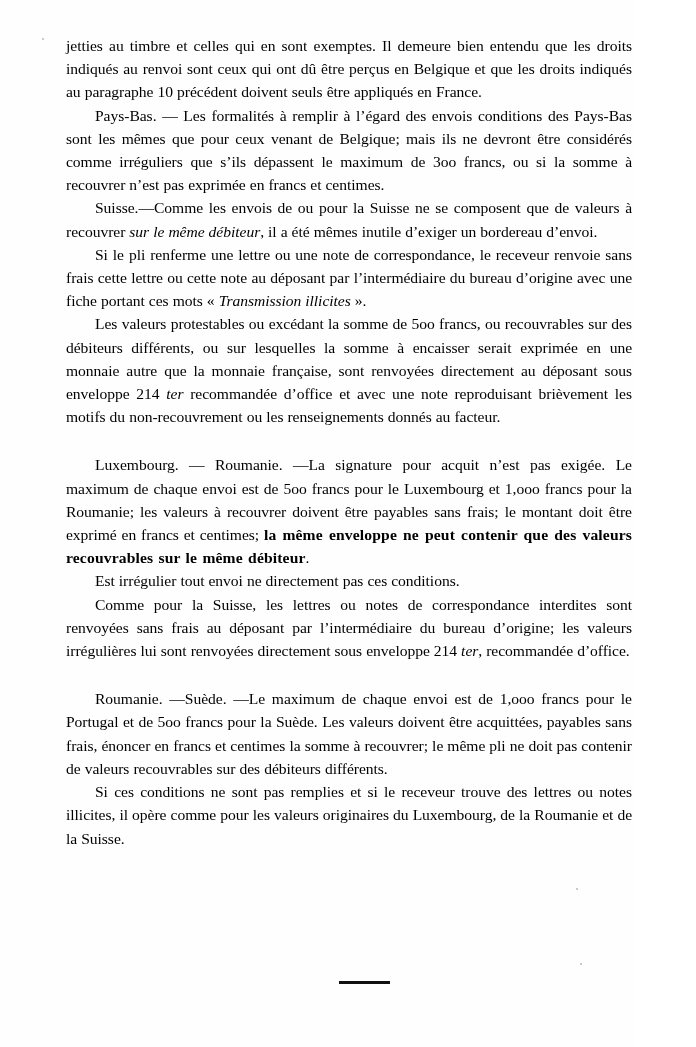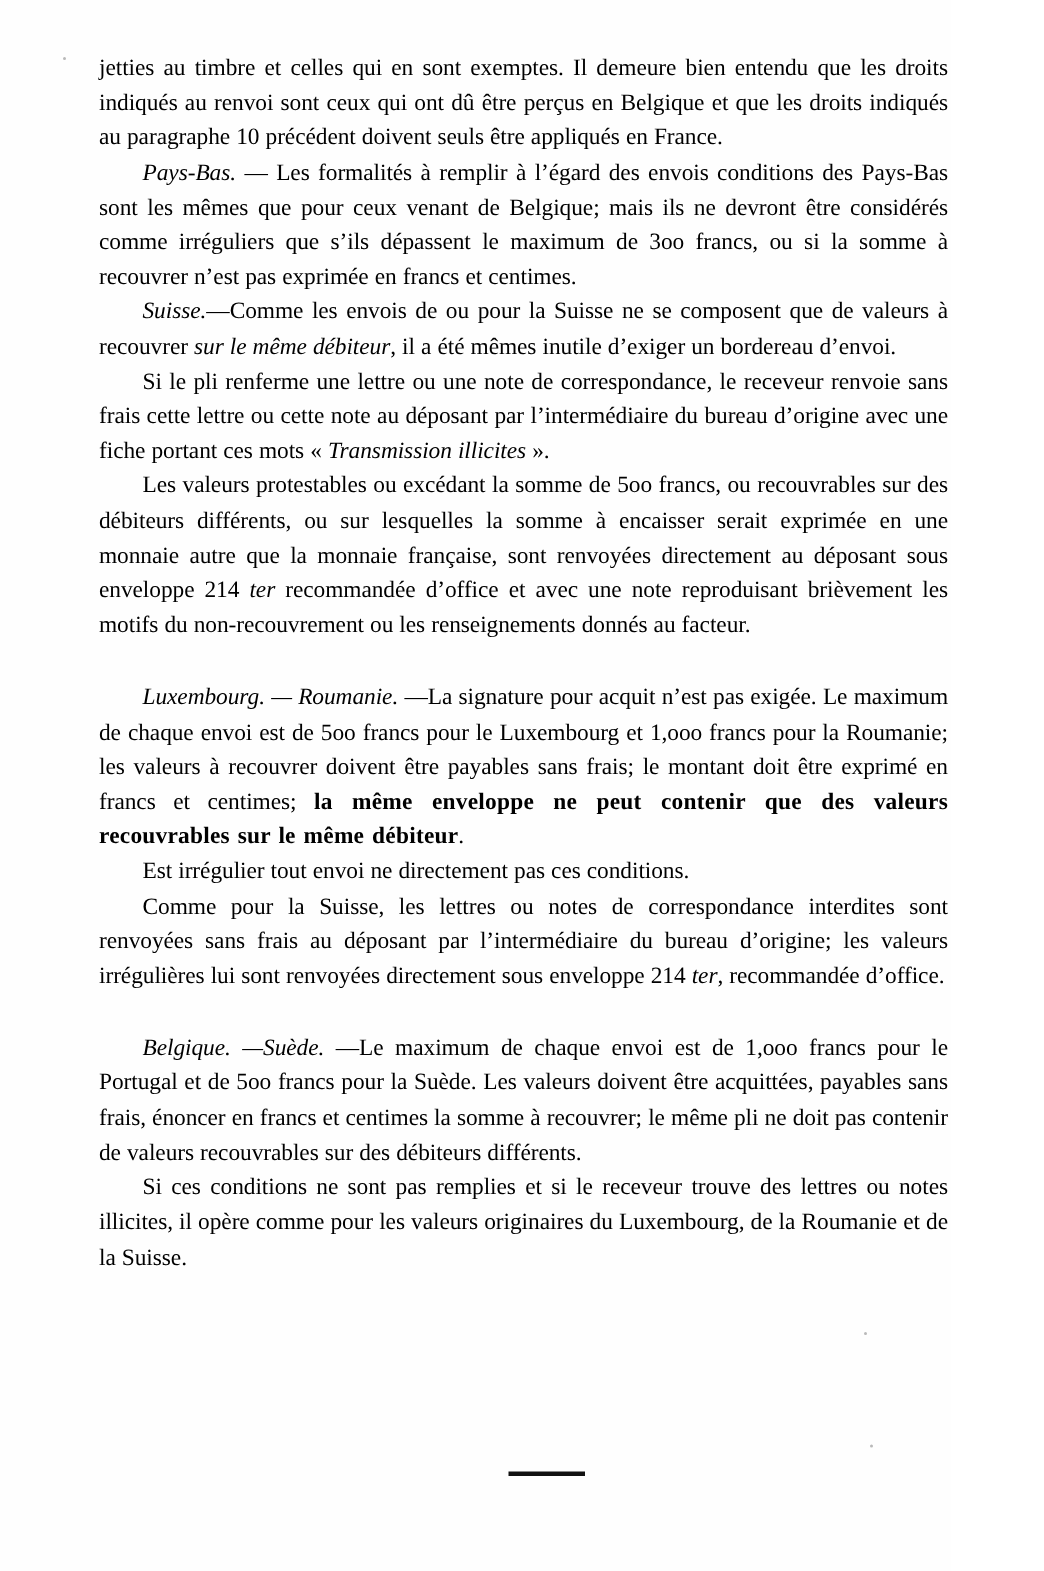--- a/index.html
+++ b/index.html
@@ -48,21 +48,20 @@
   p.para.noindent {
     text-indent: 0;
   }
 
   
   p.para.section-gap {
     margin-top: 25px;
   }
 
   .run-head {
-    font-style: italic;
     margin-top: 48px;
   }
 
   .it {
     font-style: italic;
   }
 
   .bold-run {
     font-weight: bold;
     letter-spacing: 0.15px;
@@ -96,19 +95,19 @@
 
   <div id="text-column">
       <p class="para noindent"><span>jetties au timbre et celles qui en sont exemptes. Il demeure bien entendu que les droits indiqués au renvoi sont ceux qui ont dû être perçus en Belgique et que les droits indiqués au paragraphe 10 précédent doivent seuls être appliqués en France.</span></p>
       <p class="para"><span class="run-head">Pays-Bas.</span><span> — Les formalités à remplir à l’égard des envois conditions des Pays-Bas sont les mêmes que pour ceux venant de Belgique; mais ils ne devront être considérés comme irréguliers que s’ils dépassent le maximum de 3oo francs, ou si la somme à recouvrer n’est pas exprimée en francs et centimes.</span></p>
       <p class="para"><span class="run-head">Suisse.</span><span>—Comme les envois de ou pour la Suisse ne se composent que de valeurs à recouvrer </span><span class="it">sur le même débiteur</span><span>, il a été mêmes inutile d’exiger un bordereau d’envoi.</span></p>
       <p class="para"><span>Si le pli renferme une lettre ou une note de correspondance, le receveur renvoie sans frais cette lettre ou cette note au déposant par l’intermédiaire du bureau d’origine avec une fiche portant ces mots « </span><span class="it">Transmission illicites</span><span> ».</span></p>
       <p class="para"><span>Les valeurs protestables ou excédant la somme de 5oo francs, ou recouvrables sur des débiteurs différents, ou sur lesquelles la somme à encaisser serait exprimée en une monnaie autre que la monnaie française, sont renvoyées directement au déposant sous enveloppe 214 </span><span class="it">ter</span><span> recommandée d’office et avec une note reproduisant brièvement les motifs du non-recouvrement ou les renseignements donnés au facteur.</span></p>
       <p class="para section-gap"><span class="run-head">Luxembourg. — Roumanie.</span><span> —La signature pour acquit n’est pas exigée. Le maximum de chaque envoi est de 5oo francs pour le Luxembourg et 1,ooo francs pour la Roumanie; les valeurs à recouvrer doivent être payables sans frais; le montant doit être exprimé en francs et centimes; </span><span class="bold-run">la même enveloppe ne peut contenir que des valeurs recouvrables sur le même débiteur</span><span>.</span></p>
       <p class="para"><span>Est irrégulier tout envoi ne directement pas ces conditions.</span></p>
       <p class="para"><span>Comme pour la Suisse, les lettres ou notes de correspondance interdites sont renvoyées sans frais au déposant par l’intermédiaire du bureau d’origine; les valeurs irrégulières lui sont renvoyées directement sous enveloppe 214 </span><span class="it">ter</span><span>, recommandée d’office.</span></p>
-      <p class="para section-gap"><span class="run-head">Belgique. —Suède.</span><span> —Le maximum de chaque envoi est de 1,ooo francs pour le Portugal et de 5oo francs pour la Suède. Les valeurs doivent être acquittées, payables sans frais, énoncer en francs et centimes la somme à recouvrer; le même pli ne doit pas contenir de valeurs recouvrables sur des débiteurs différents.</span></p>
+      <p class="para section-gap"><span class="run-head">Roumanie. —Suède.</span><span> —Le maximum de chaque envoi est de 1,ooo francs pour le Portugal et de 5oo francs pour la Suède. Les valeurs doivent être acquittées, payables sans frais, énoncer en francs et centimes la somme à recouvrer; le même pli ne doit pas contenir de valeurs recouvrables sur des débiteurs différents.</span></p>
       <p class="para"><span>Si ces conditions ne sont pas remplies et si le receveur trouve des lettres ou notes illicites, il opère comme pour les valeurs originaires du Luxembourg, de la Roumanie et de la Suisse.</span></p>
     </div>
 
   <div id="bottom-rule" style="background: rgb(17, 17, 17);"></div>
 
 </div>
 
 </body></html>

